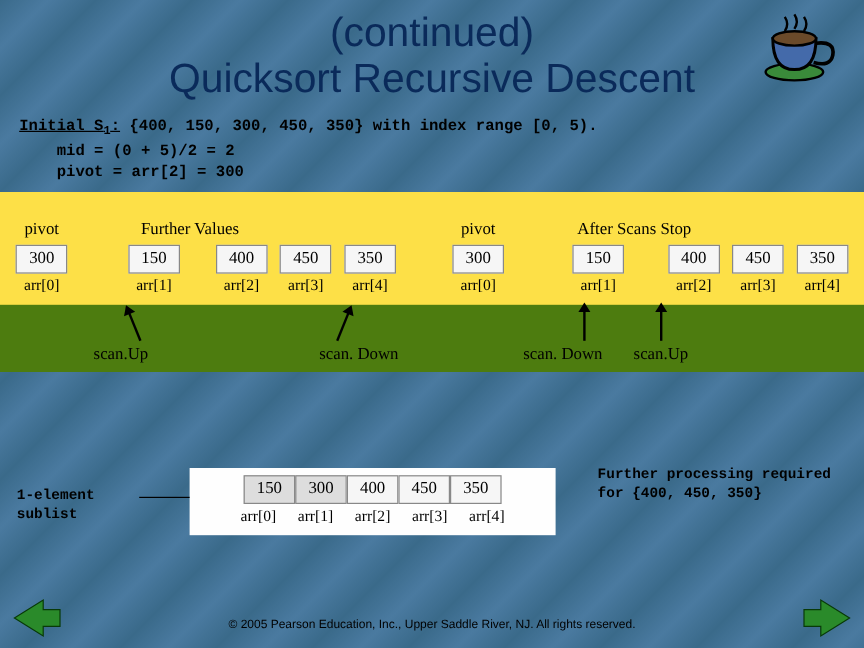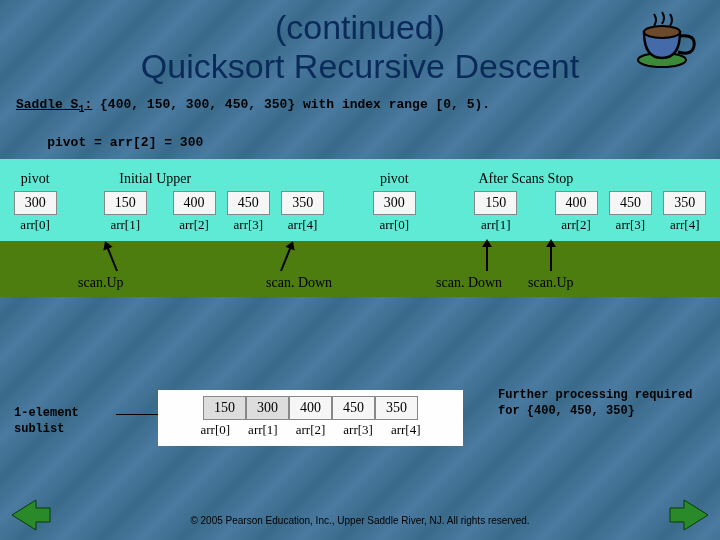--- a/index.html
+++ b/index.html
@@ -27,26 +27,26 @@
     font-family: "Courier New", monospace;
     font-weight: bold;
     font-size: 13px;
     color: #000;
     padding: 6px 16px 2px 16px;
     line-height: 1.35;
   }
   .sublist-text .u { text-decoration: underline; }
   .sublist-text sub { font-size: 10px; }
   .array-block {
-    background: #5eead4;
+    background: #fde047;
     margin: 6px 0 0 0;
     display: flex;
     justify-content: space-around;
     align-items: flex-start;
-    padding: 12px 8px 10px 8px;
+    padding: 24px 8px 10px 8px;
     font-family: "Times New Roman", serif;
     font-size: 15px;
     position: relative;
   }
   .cell-col {
     display: flex;
     flex-direction: column;
     align-items: center;
     gap: 2px;
   }
@@ -144,35 +144,35 @@
   <path d="M22 6 Q26 12 22 18 M30 4 Q34 10 30 16 M38 6 Q42 12 38 18" fill="none" stroke="#000" stroke-width="2"></path>
 </svg>
 </div>
 
 <div class="title">
   <div>(continued)</div>
   <div>Quicksort Recursive Descent</div>
 </div>
 
 <div class="sublist-text">
-  <span class="u"><span>Saddle S</span><sub>1</sub><span>:</span></span><span> {400, 150, 300, 450, 350} with index range [0, 5).</span><br>
-  &nbsp;&nbsp;&nbsp;&nbsp;<br>
+  <span class="u"><span>Initial S</span><sub>1</sub><span>:</span></span><span> {400, 150, 300, 450, 350} with index range [0, 5).</span><br>
+  &nbsp;&nbsp;&nbsp;&nbsp;<span>mid = (0 + 5)/2 = 2</span><br>
   &nbsp;&nbsp;&nbsp;&nbsp;<span>pivot = arr[2] = 300</span>
 </div>
 
 <div class="array-block">
 
   <div class="cell-col">
     <div class="cell-label">pivot</div>
     <div class="cell">300</div>
     <div class="idx">arr[0]</div>
   </div>
   <div style="width:10px"></div>
   <div class="cell-col">
-    <div class="cell-label" style="white-space:nowrap;position:relative;left:30px">Initial Upper</div>
+    <div class="cell-label" style="white-space:nowrap;position:relative;left:30px">Further Values</div>
     <div class="cell">150</div>
     <div class="idx">arr[1]</div>
   </div>
   <div class="cell-col">
     <div class="cell-label">&nbsp;</div>
     <div class="cell">400</div>
     <div class="idx">arr[2]</div>
   </div>
   <div class="cell-col">
     <div class="cell-label">&nbsp;</div>

